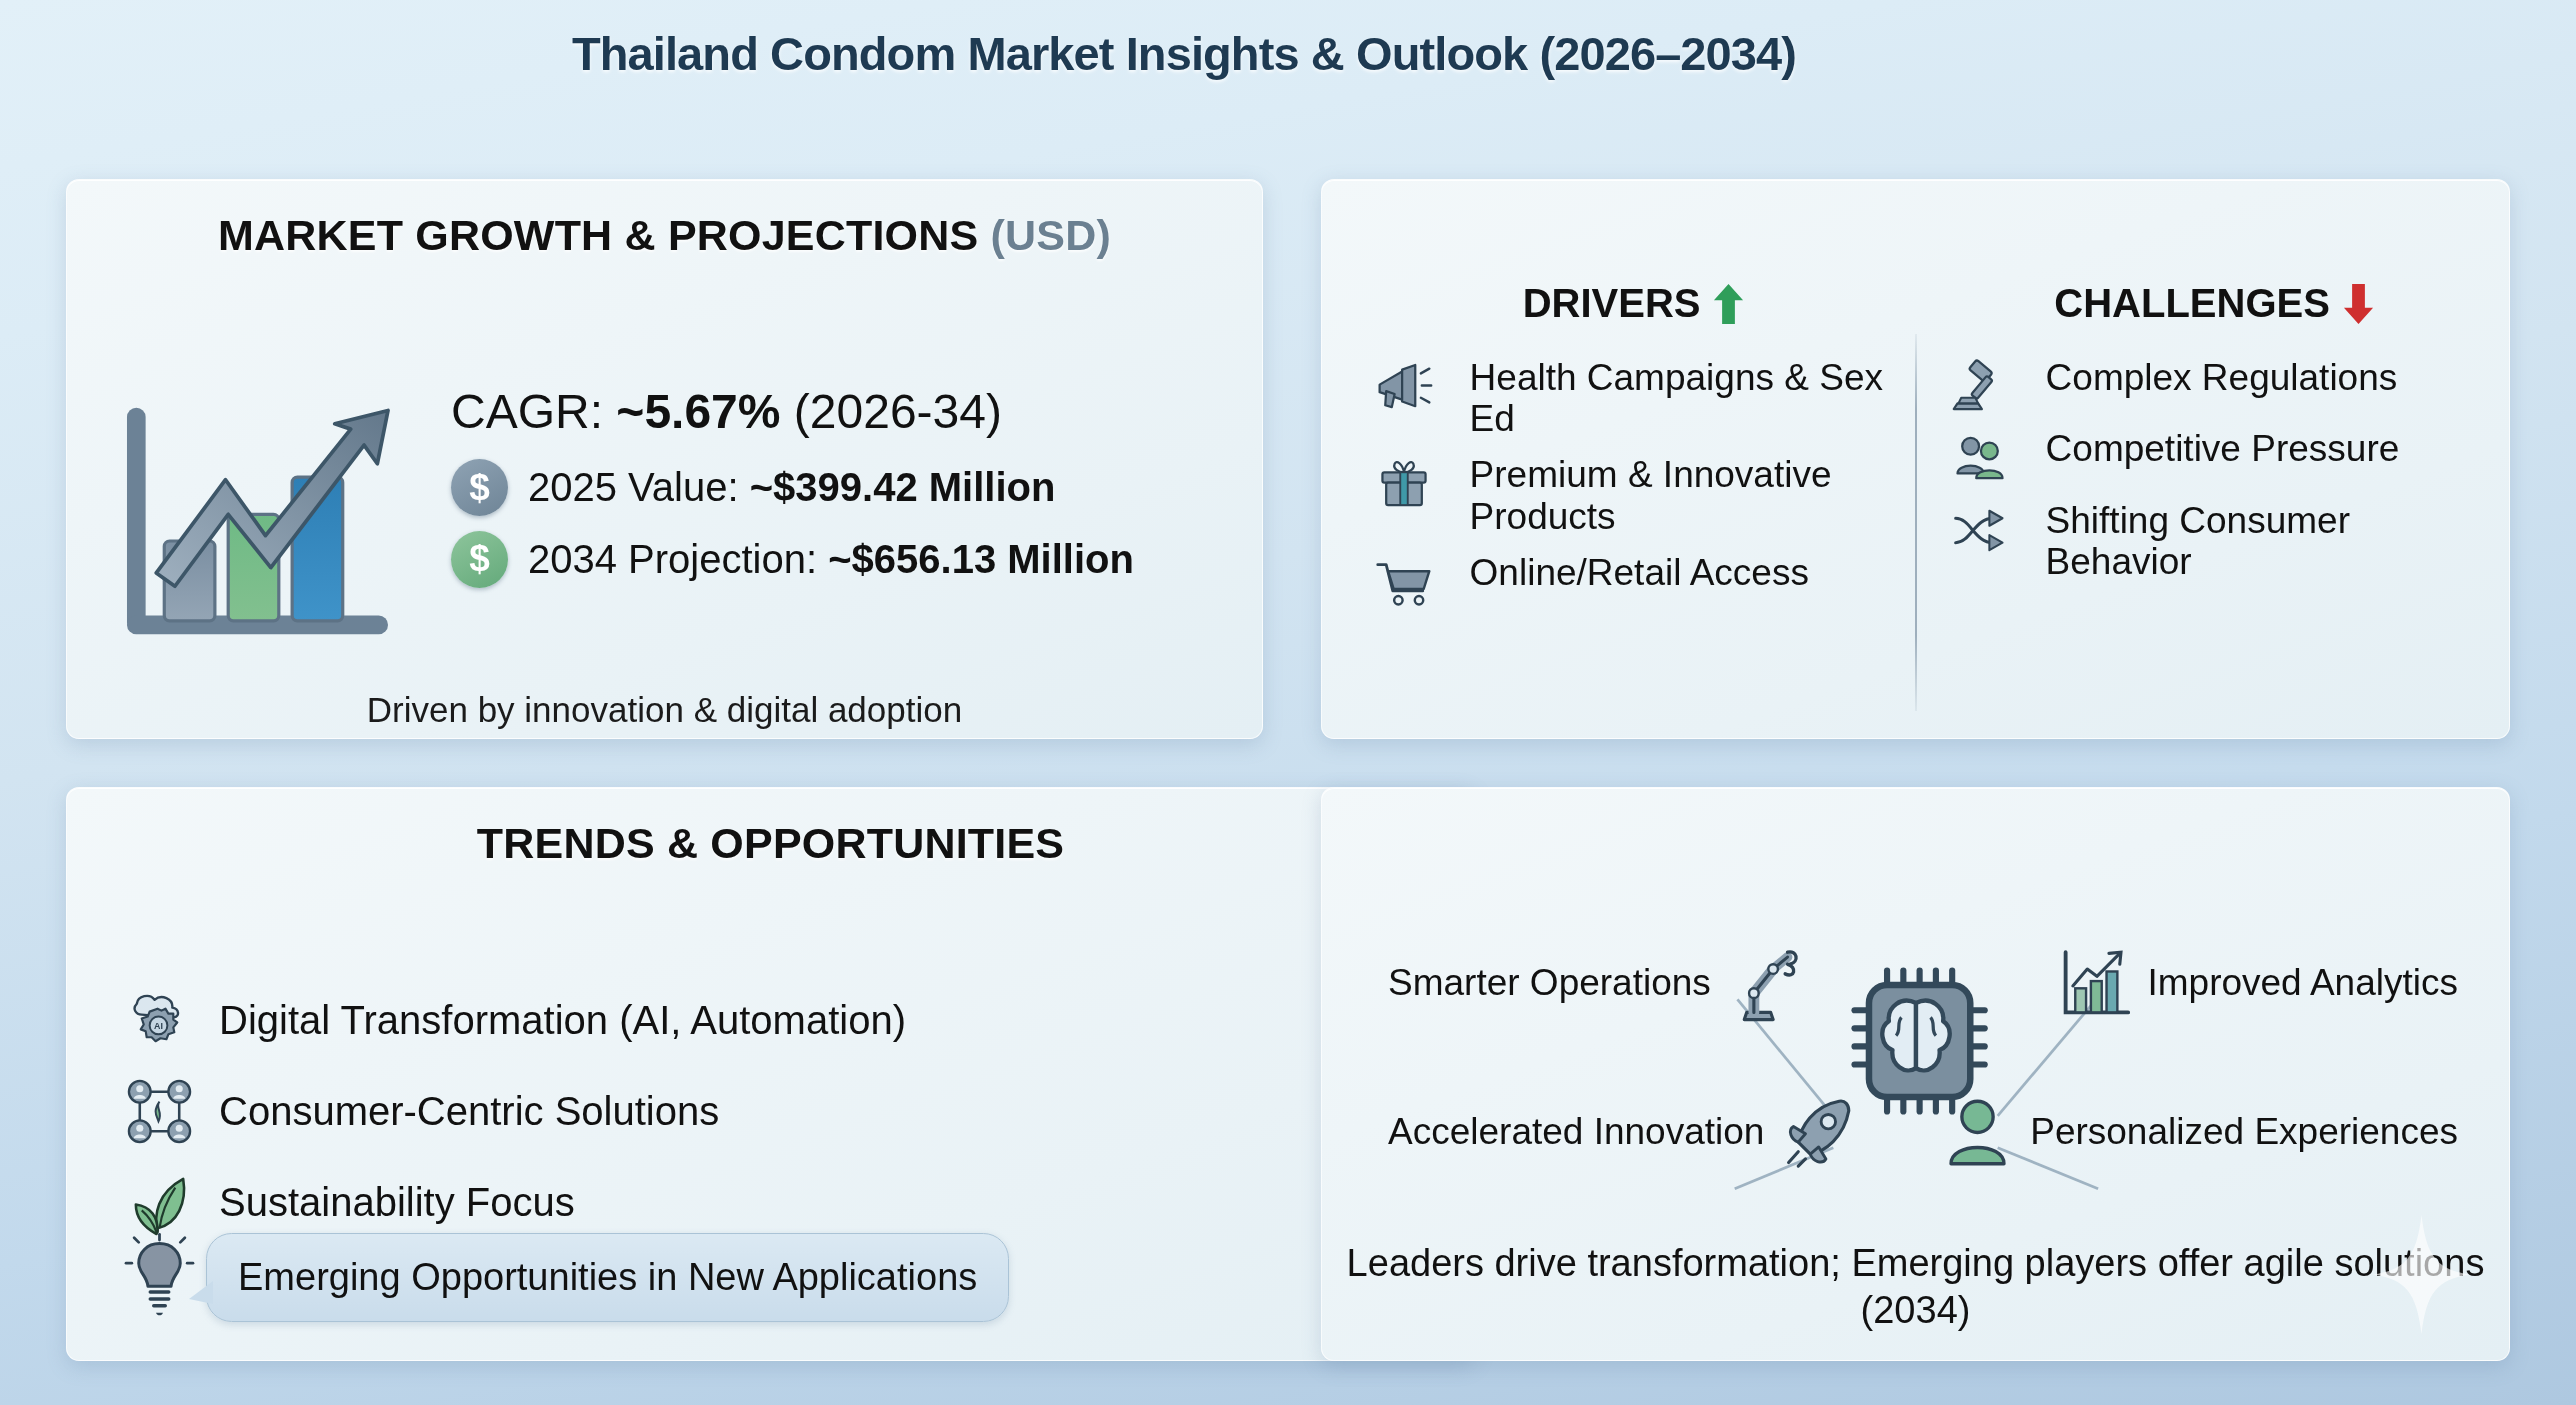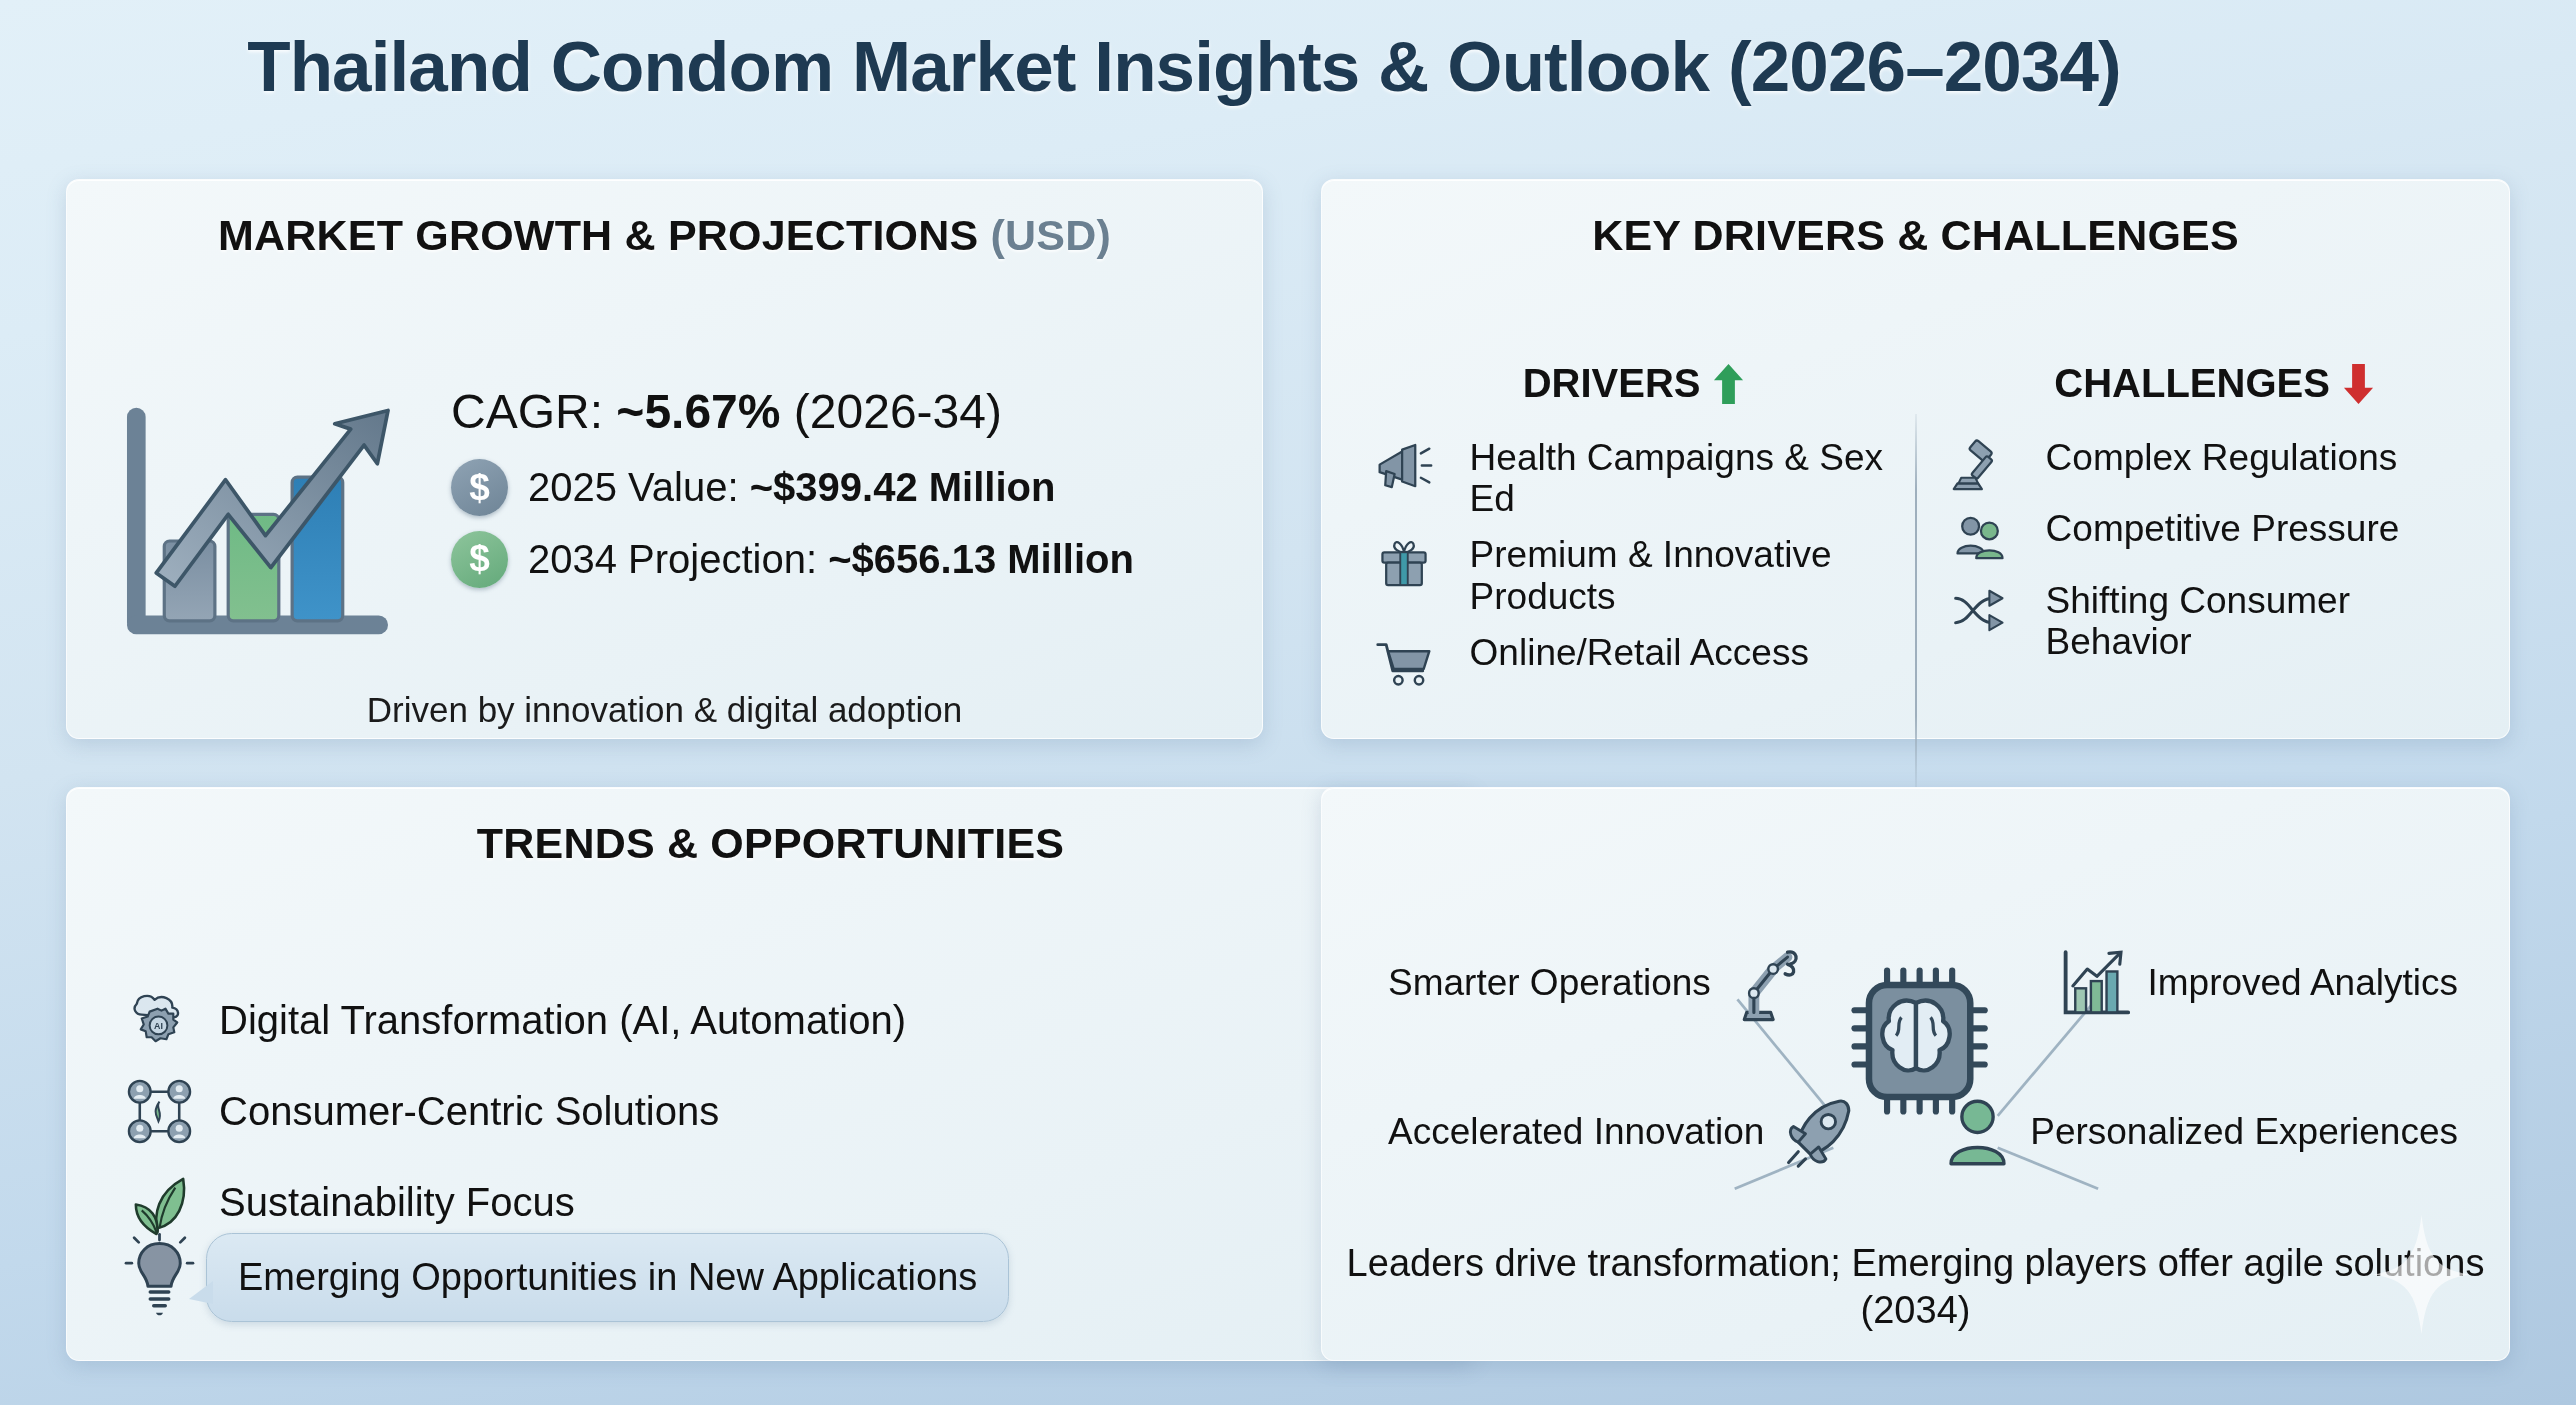--- a/index.html
+++ b/index.html
@@ -6,21 +6,21 @@
   html,body { width:2576px; height:1405px; overflow:hidden; }
   body {
     font-family:"Liberation Sans", sans-serif;
     background:linear-gradient(170deg,#e2f0f8 0%,#dcecf6 18%,#d2e4f1 42%,#c2d9ec 68%,#aec8e0 100%);
     position:relative;
   }
 
   
   #page-title{
     position:absolute; top:25.6px; left:0; width:2368px; text-align:center;
-    font-size:71px; font-weight:bold; letter-spacing:-0.9px;
+    font-size:47px; font-weight:bold; letter-spacing:-0.9px;
     color:#1e3a52;
     text-shadow:0 1.8px 3.7px rgba(255,255,255,.85);
   }
 
   
   .card{
     position:absolute;
     background:linear-gradient(160deg,#f3f8fa 0%,#eef5f8 35%,#e9f2f6 70%,#e4eff4 100%);
     border-radius:13px;
     border:0.9px solid rgba(255,255,255,.75);
@@ -164,21 +164,20 @@
           <span>2034 Projection: </span><span class="b">~$656.13 Million</span>
         </div>
       </div>
     </div>
 
     <div id="market-caption">Driven by innovation &amp; digital adoption</div>
   </div>
 </div>
 
 <div class="card" id="card-drivers">
-  <div class="card-title">KEY DRIVERS &amp; CHALLENGES</div>
   <div id="dc-body">
     <div id="dc-divider"></div>
 
     <div class="dc-col" id="drivers-col">
       <div class="dc-head">
         <span>DRIVERS</span>
         <svg class="arrow-up" width="31" height="42" viewBox="0 0 34 46">
           <path d="M17 1 L33 19 L24 19 L24 45 L10 45 L10 19 L1 19 Z" fill="#2f9e5a"></path>
         </svg>
       </div>

